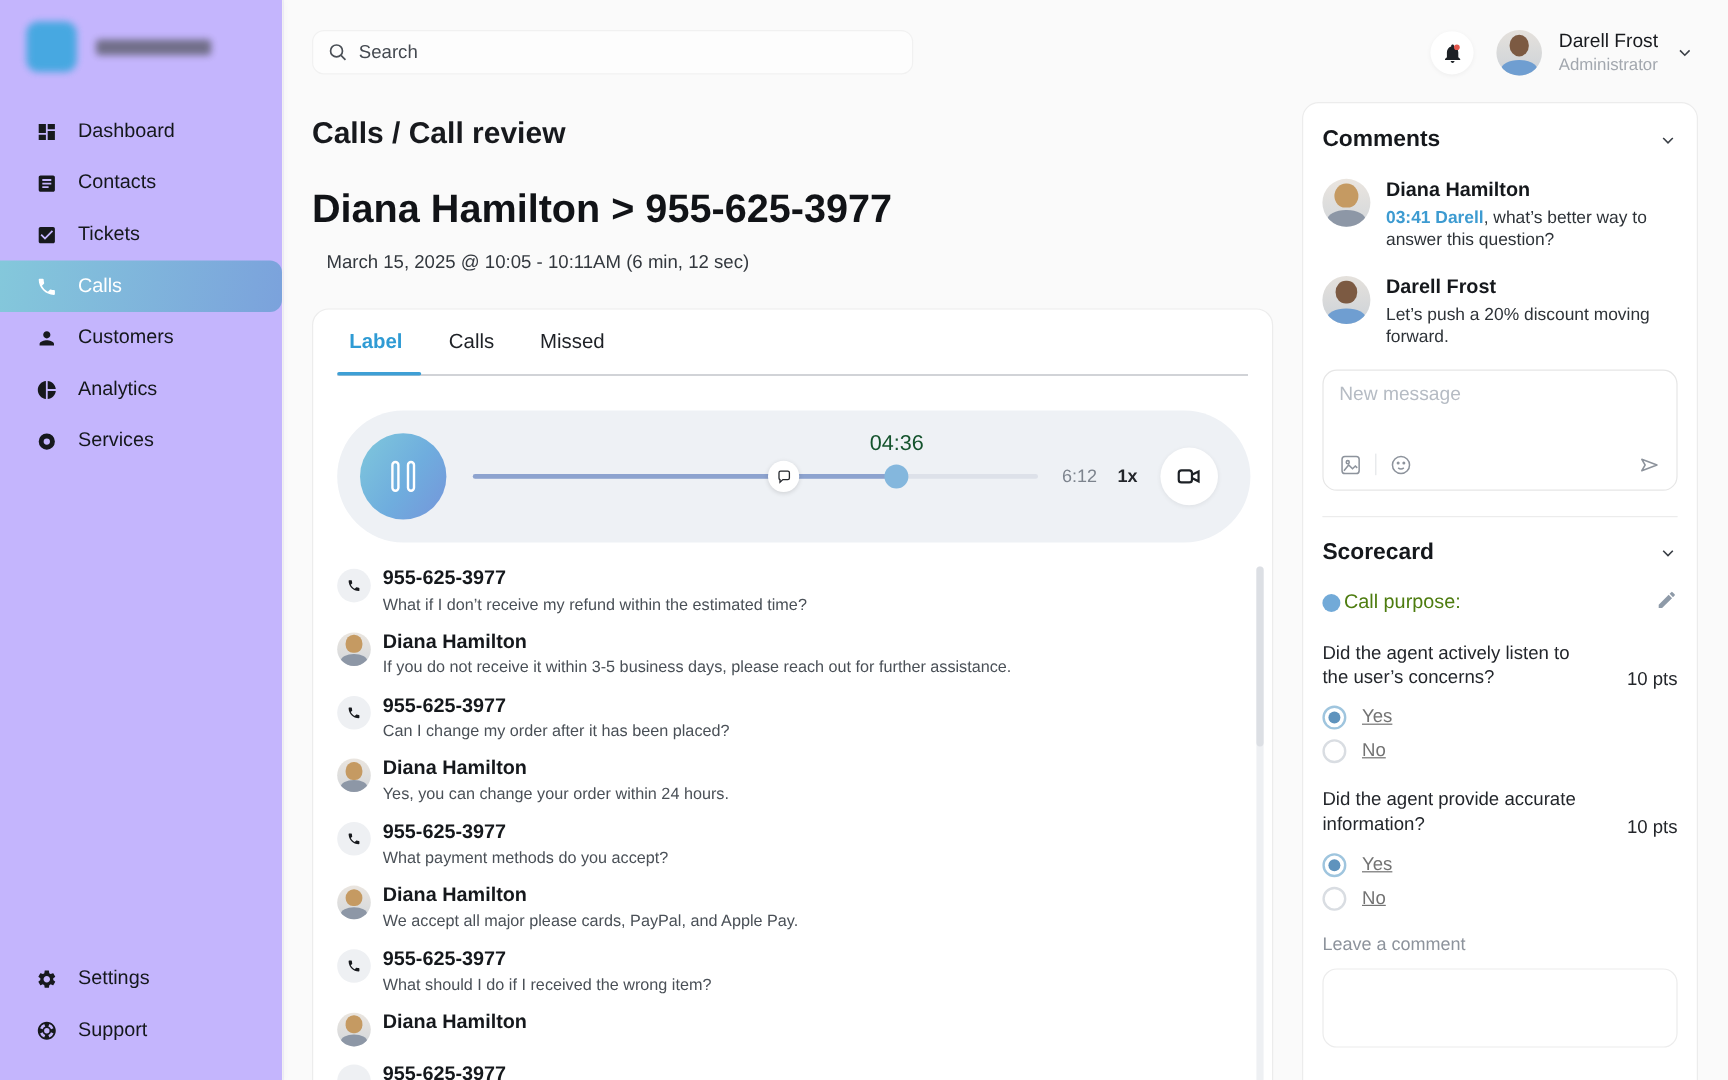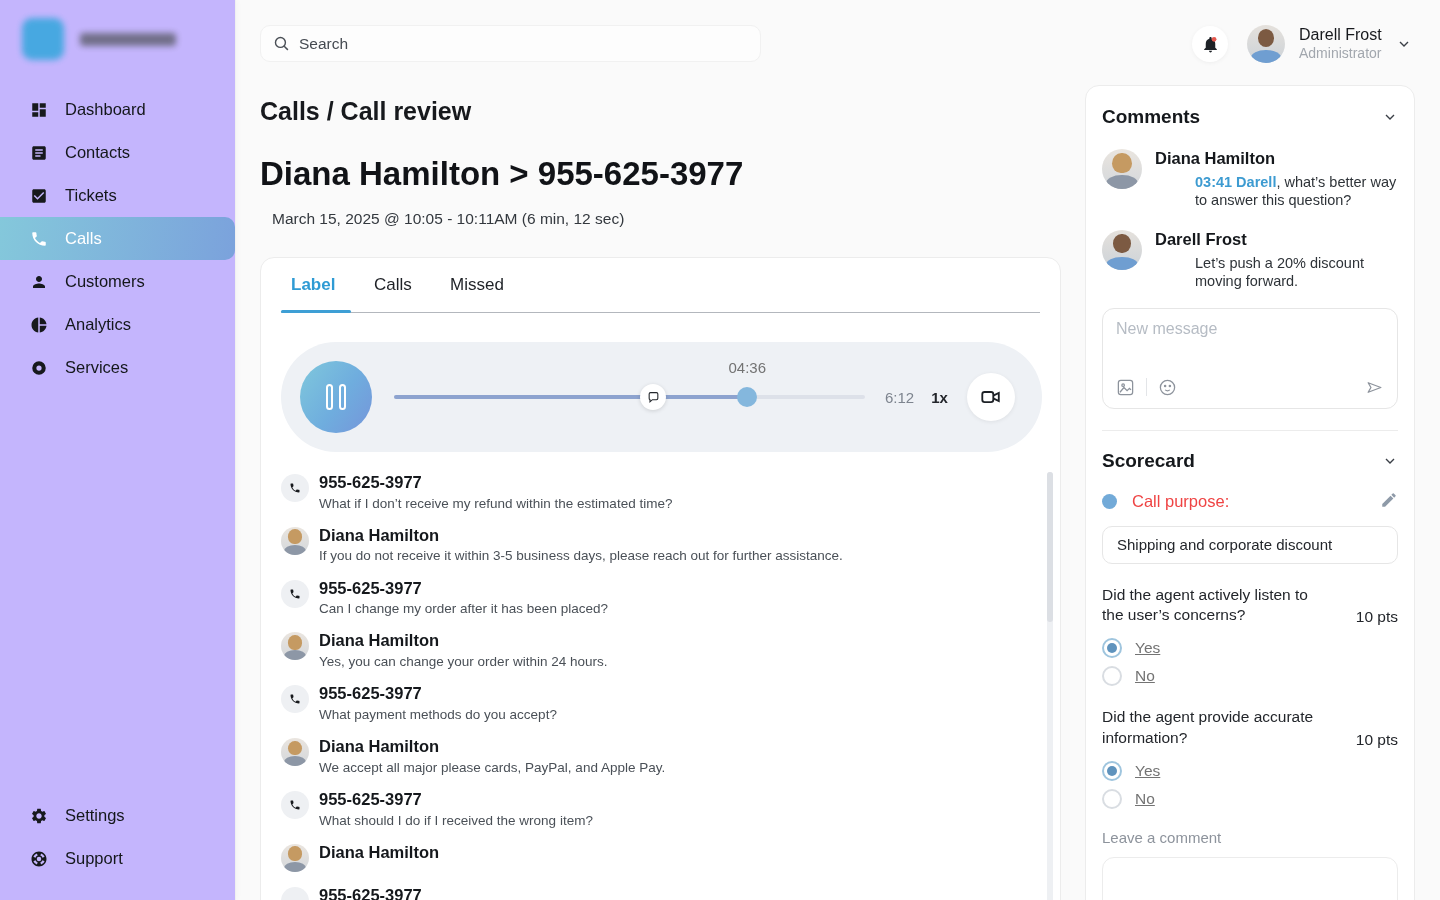--- a/index.html
+++ b/index.html
@@ -75,21 +75,21 @@
                background:linear-gradient(125deg,#7fc8dc 0%,#6fadde 55%,#7595da 100%);
                display:flex; align-items:center; justify-content:center; gap:6px; }
   .pause-btn i { display:block; width:7px; height:26px; border:2px solid #fff; border-radius:4px; }
   .track-wrap { position:relative; margin-left:22px; width:471px; height:4px; border-radius:2px;
                 background:#dde1e9; flex:none; cursor:pointer; }
   .track-fill { position:absolute; left:0; top:0; bottom:0; border-radius:2px; background:#8da3cf; }
   .marker { position:absolute; top:-11px; width:26px; height:26px; border-radius:50%; background:#fff;
             box-shadow:0 1px 4px rgba(0,0,0,.14); display:flex; align-items:center; justify-content:center; cursor:pointer; }
   .marker svg { width:13px; height:13px; fill:none; stroke:#23262b; stroke-width:2; }
   .playhead { position:absolute; top:-8px; width:20px; height:20px; border-radius:50%; background:#84b7dd; cursor:pointer; }
-  .cur-time { position:absolute; top:-36px; font-size:15px; color:#737373; white-space:nowrap; transform:translateX(-50%); }
+  .cur-time { position:absolute; top:-36px; font-size:18px; color:#14532d; white-space:nowrap; transform:translateX(-50%); }
   .tot-time { margin-left:20px; font-size:15px; color:#7d848e; }
   .speed { margin-left:17px; font-size:15px; font-weight:600; color:#23262b; cursor:pointer; }
   .cam-btn { margin-left:19px; width:48px; height:48px; border-radius:50%; background:#fff; flex:none;
              box-shadow:0 1px 4px rgba(0,0,0,.07); display:flex; align-items:center; justify-content:center; cursor:pointer; }
   .cam-btn svg { width:22px; height:22px; fill:none; stroke:#1d2126; stroke-width:2; }
 
   
   .transcript { position:absolute; left:0; right:14px; top:214px; padding:0 0 0 20px; }
   .t-row { display:flex; gap:10px; margin-bottom:13px; cursor:pointer; }
   .t-row .av { width:28px; height:28px; margin-top:2px; }
@@ -99,35 +99,35 @@
   .t-thumb { position:absolute; left:0; top:0; width:6px; height:150px; border-radius:3px; background:#dcdfe4; }
 
   
   .side-card { position:absolute; left:1085px; top:85px; width:330px; height:830px; background:#fff;
                border:1px solid #ececec; border-radius:14px; padding:20px 16px; }
   .sec-head { display:flex; align-items:center; justify-content:space-between; }
   .sec-title { font-size:19px; font-weight:600; color:#15181c; }
   .comment { display:flex; gap:13px; margin-top:21px; }
   .comment .av { width:40px; height:40px; }
   .c-name { font-size:16.5px; font-weight:700; color:#15181c; }
-  .c-body { font-size:14.5px; color:#2e3338; line-height:1.25; margin-top:5px; max-width:228px;margin-left:40px; }
+  .c-body { font-size:14.5px; color:#2e3338; line-height:1.25; margin-top:5px; max-width:228px; }
   .c-mention { color:#3d9bd1; font-weight:600; }
   .msg-box { margin-top:17px; border:1px solid #e6e6e6; border-radius:12px; height:101px; padding:11px 13px;
              display:flex; flex-direction:column; justify-content:space-between; }
   .msg-box textarea { border:none; outline:none; resize:none; font-family:inherit; font-size:16px;
                       color:#2c3137; height:40px; width:100%; background:transparent; }
   .msg-box textarea::placeholder { color:#b6bcc4; }
   .msg-icons { display:flex; align-items:center; gap:11px; }
   .msg-icons svg { width:19px; height:19px; stroke:#8d939c; fill:none; stroke-width:1.6; cursor:pointer; }
   .msg-divider { width:1px; height:18px; background:#e3e5e8; }
   .msg-send { margin-left:auto; }
   .panel-hr { border:none; border-top:1px solid #ececec; margin:21px 0 19px; }
   .purpose-row { display:flex; align-items:center; margin-top:19px; }
   .purpose-dot { width:15px; height:15px; border-radius:50%; background:#72aad8; flex:none; }
-  .purpose-label { font-size:16.5px; color:#ef4444; margin-left:15px; }
+  .purpose-label { font-size:16.5px; color:#4d7c0f; margin-left:3px; }
   .purpose-edit { margin-left:auto; cursor:pointer; }
   .purpose-edit svg { width:18px; height:18px; fill:#8e9aa8; }
   .purpose-input { margin-top:13px; width:100%; height:38px; border:1px solid #e6e6e6; border-radius:10px;
                    padding:0 14px; font-family:inherit; font-size:15px; color:#23262b; outline:none; }
   .q-row { display:flex; justify-content:space-between; margin-top:21px; }
   .q-text { font-size:15.5px; color:#23262b; line-height:1.35; max-width:218px; }
   .q-pts { font-size:15.5px; color:#23262b; align-self:flex-end; }
   .radio-row { display:flex; align-items:center; gap:13px; margin-top:12px; cursor:pointer; }
   .radio-row + .radio-row { margin-top:8px; }
   .radio { width:20px; height:20px; border-radius:50%; border:2px solid #d9dde2; background:#fff; position:relative; flex:none; }
@@ -412,21 +412,20 @@
 
   <div class="purpose-row">
     <div class="purpose-dot"></div>
     <div class="purpose-label">Call purpose:</div>
     <span class="purpose-edit">
       <svg viewBox="0 0 24 24">
           <path d="M3 17.25V21h3.75L17.81 9.94l-3.75-3.75L3 17.25zM20.71 7.04a1 1 0 000-1.41l-2.34-2.34a1 1 0 00-1.41 0l-1.83 1.83 3.75 3.75 1.83-1.83z"></path>
         </svg>
     </span>
   </div>
-  <input class="purpose-input" type="text" value="Shipping and corporate discount" style="">
 
   <div class="q-row">
     <div class="q-text">Did the agent actively listen to the user’s concerns?</div>
     <div class="q-pts">10 pts</div>
   </div>
   <div class="radio-row">
     <span class="radio checked"></span>
     <span class="radio-label">Yes</span>
   </div>
   <div class="radio-row">

